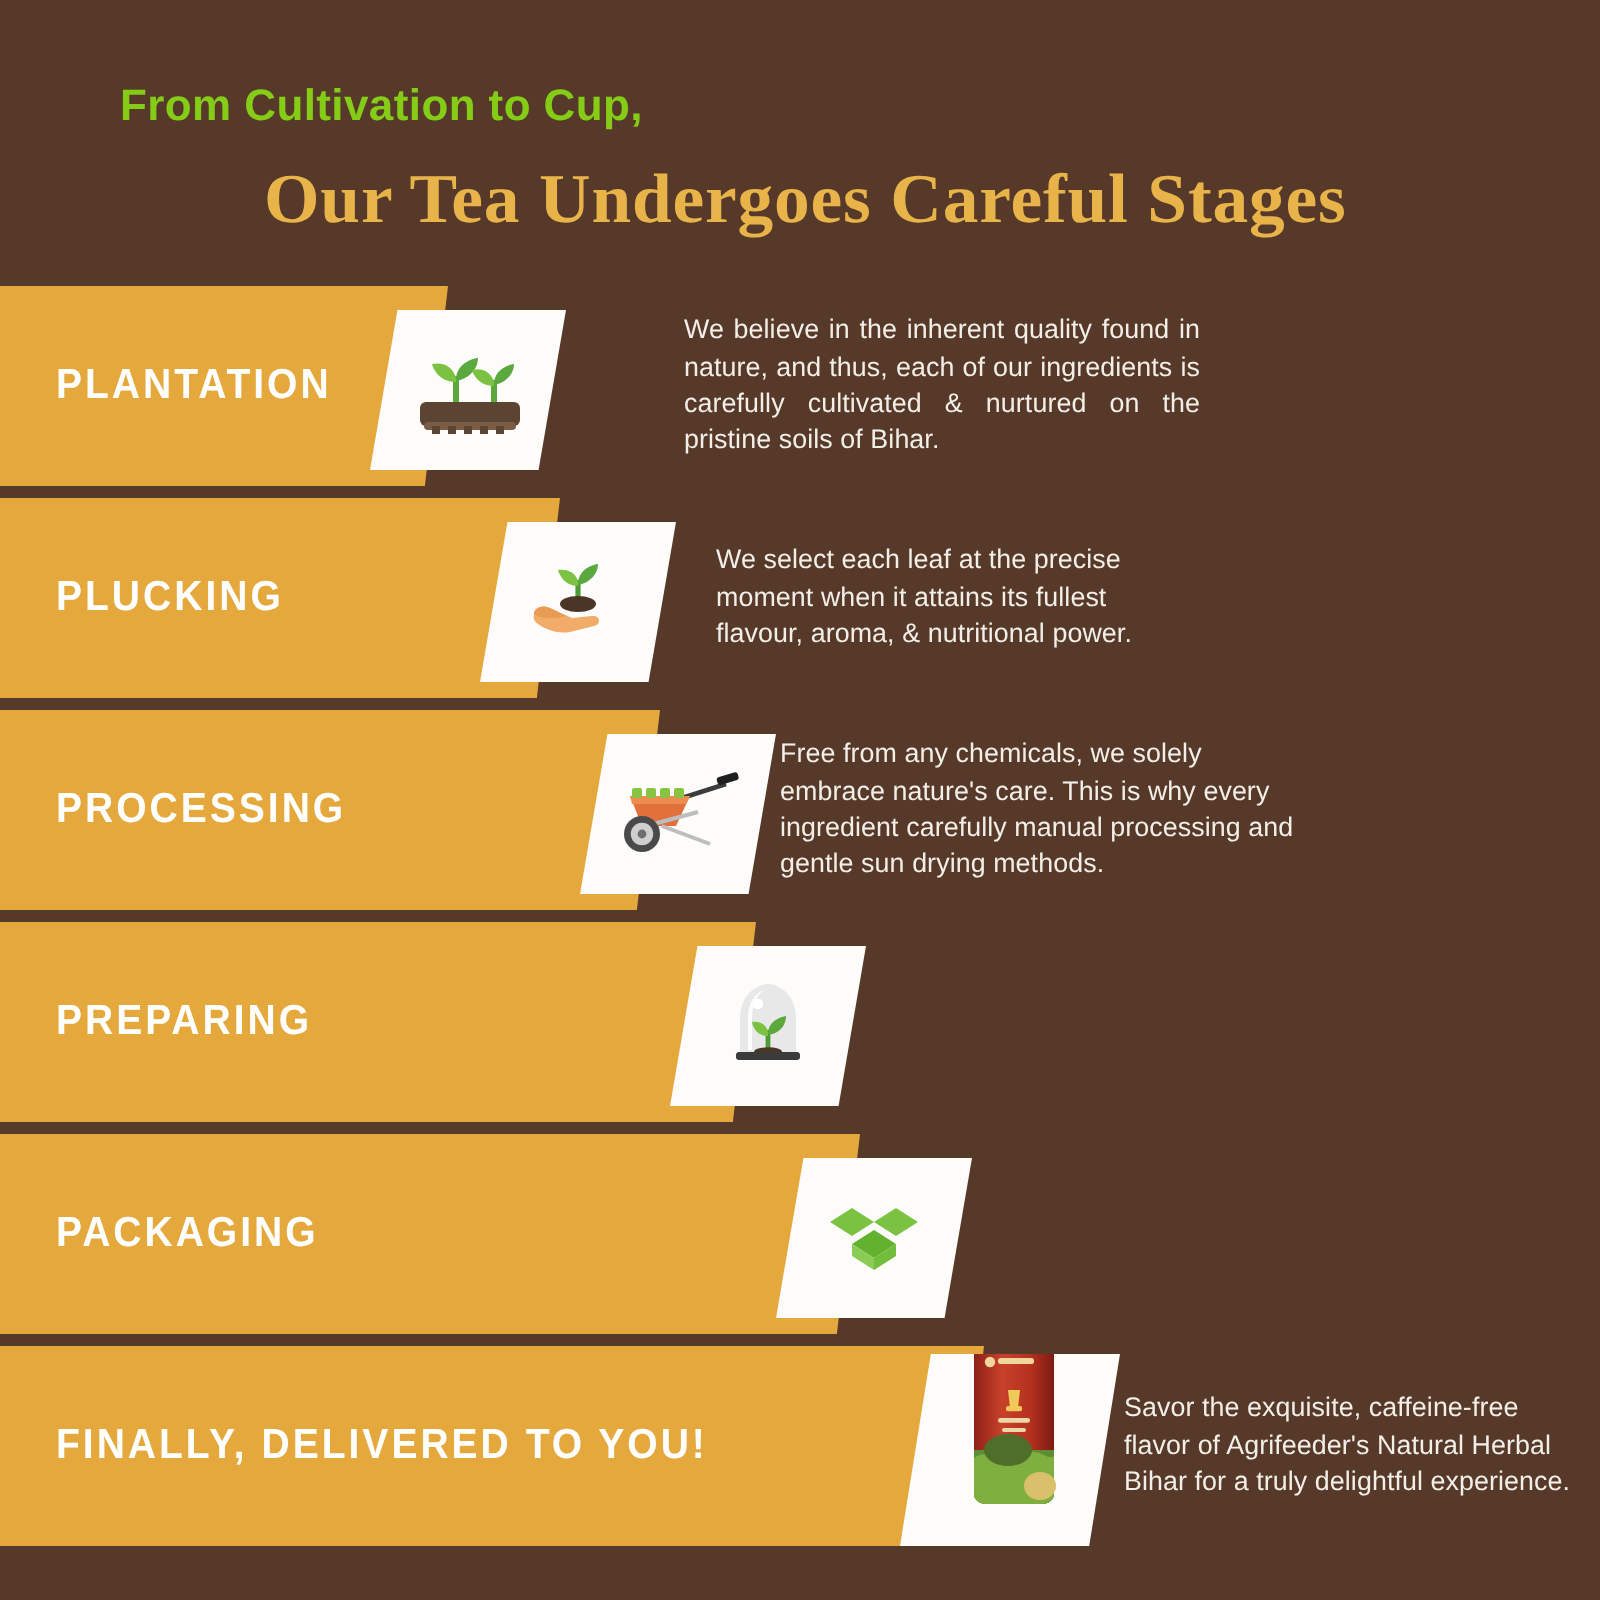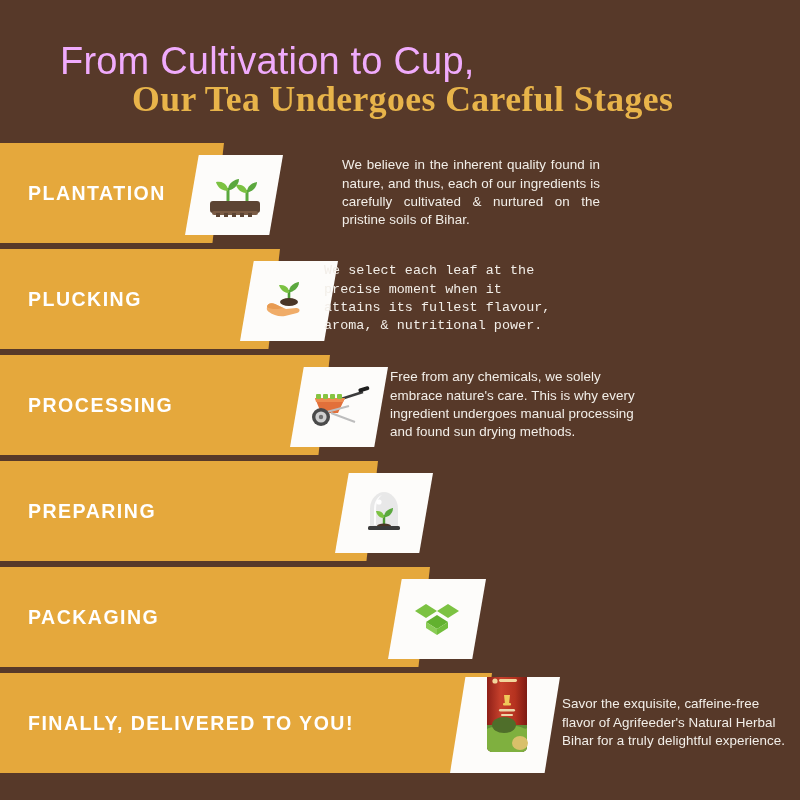--- a/index.html
+++ b/index.html
@@ -8,22 +8,22 @@
     background:#573929;
     font-family:"Liberation Sans", sans-serif;
     -webkit-font-smoothing:antialiased;
   }
   #page{position:relative;width:800px;height:800px;background:#573929;}
 
   
   .header{position:absolute;left:0;top:0;width:800px;height:143px;}
   .hdr-line1{
     position:absolute;left:60px;top:40px;
-    color:#f0abfc;font-size:38px;letter-spacing:.2px;
-    font-weight:400;white-space:nowrap;
+    color:#84cc16;font-size:22px;letter-spacing:.2px;
+    font-weight:700;white-space:nowrap;
   }
   .hdr-line2{
     position:absolute;left:132px;top:80px;
     color:#E8B44A;font-size:35px;white-space:nowrap;
     font-family:"Liberation Serif", serif;font-weight:700;
     letter-spacing:.4px;transform:scaleX(1.02);transform-origin:left center;
   }
 
   
   .steps{position:absolute;left:0;top:143px;width:800px;height:637px;}
@@ -120,21 +120,21 @@
         <svg width="60" height="54" viewBox="0 0 60 54">
           <path d="M30 26 V16" stroke="#4E9B35" stroke-width="2.6" fill="none"></path>
           <path d="M30 19 C22 19 20 11 20 11 C29 10 30 17 30 17 Z" fill="#7CC242"></path>
           <path d="M30 17 C31 9 40 8 40 8 C40 15 32 19 30 18 Z" fill="#5BA83E"></path>
           <ellipse cx="30" cy="28" rx="9" ry="4" fill="#4A3526"></ellipse>
           <path d="M8 33 C8 30 12 28 16 30 L27 35 L37 34 C41 33.5 42 38 38 39 L26 42 C20 43 14 41 10 38 C7 36 8 34 8 33 Z" fill="#F0AC68"></path>
           <path d="M8 33 C8 30 12 28 16 30 L24 34 C20 35 12 36 8 33 Z" fill="#E89B52"></path>
         </svg>
       </div>
 
-      <div class="desc" style="left:324px;width:230px;font-family:Liberation Mono, monospace;">
+      <div class="desc" style="left:358px;width:230px;">
         <p>We select each leaf at the precise moment when it attains its fullest flavour, aroma, &amp; nutritional power.</p>
       </div>
     </div>
 
     <div class="step" style="top:212px;">
       <div class="bar" style="width:296px;"></div>
       <div class="bar-slant" style="left:296px;"></div>
       <div class="step-label">PROCESSING</div>
 
       <div class="card" style="left:290px;">
@@ -149,21 +149,21 @@
           <rect x="32" y="12" width="5" height="5" rx="1" fill="#86C442"></rect>
           <path d="M18 31 L44 24 M26 31 L50 40" stroke="#BDBDBD" stroke-width="2" fill="none"></path>
           <path d="M24 31 L14 43" stroke="#BDBDBD" stroke-width="2" fill="none"></path>
           <circle cx="16" cy="35" r="9" fill="#4A4A4A"></circle>
           <circle cx="16" cy="35" r="5.6" fill="#CFCFCF"></circle>
           <circle cx="16" cy="35" r="2.2" fill="#6E6E6E"></circle>
         </svg>
       </div>
 
       <div class="desc" style="left:390px;width:258px;">
-        <p>Free from any chemicals, we solely embrace nature's care. This is why every ingredient undergoes manual processing and found sun drying methods.</p>
+        <p>Free from any chemicals, we solely embrace nature's care. This is why every ingredient carefully manual processing and gentle sun drying methods.</p>
       </div>
     </div>
 
     <div class="step" style="top:318px;">
       <div class="bar" style="width:344px;"></div>
       <div class="bar-slant" style="left:344px;"></div>
       <div class="step-label">PREPARING</div>
 
       <div class="card" style="left:335px;">
         <svg width="56" height="56" viewBox="0 0 56 56">

